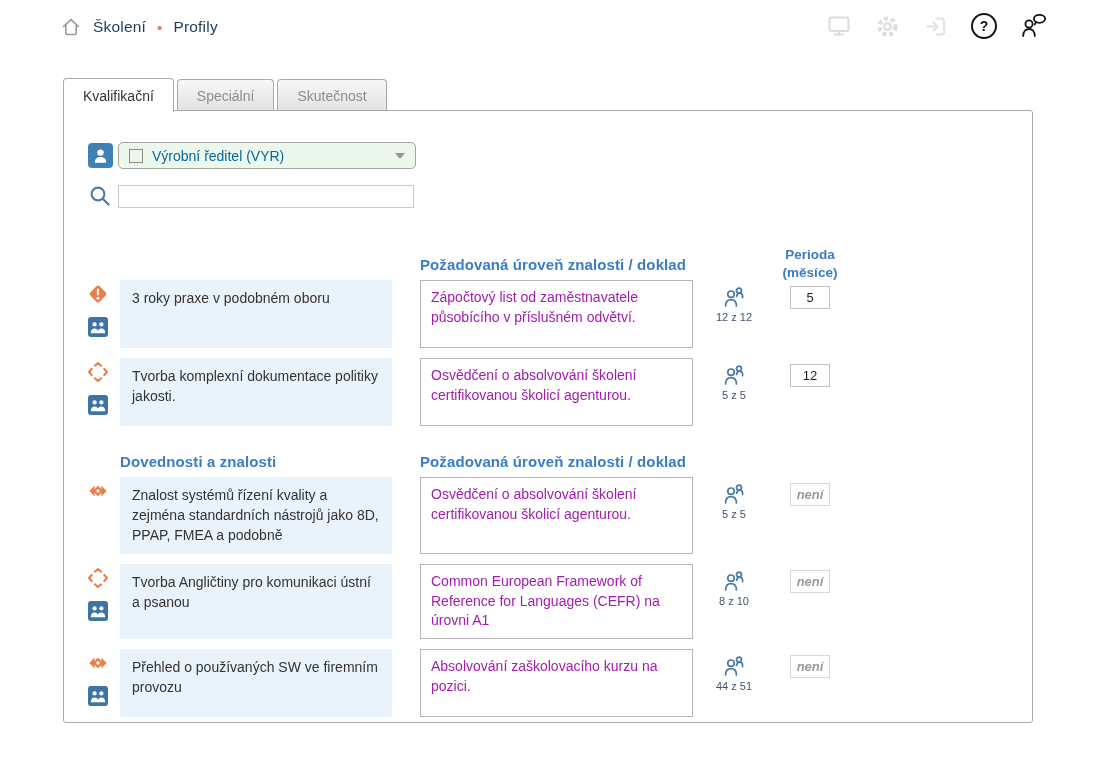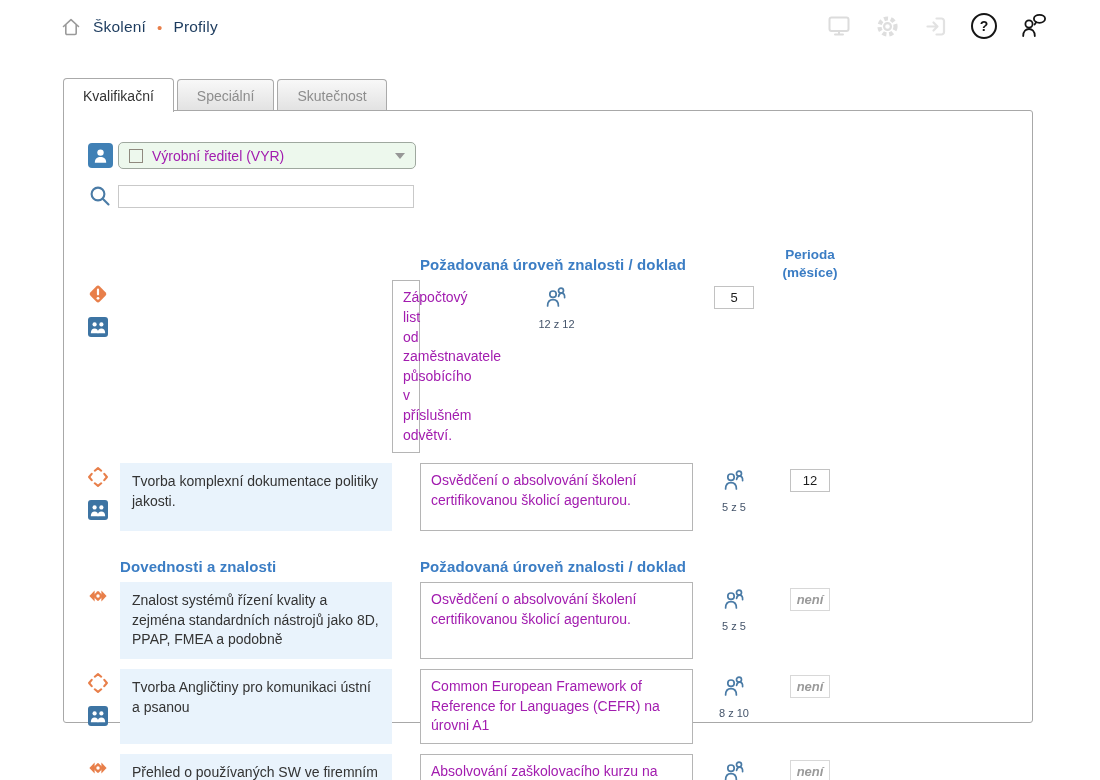--- a/index.html
+++ b/index.html
@@ -23,41 +23,41 @@
   .tab.active{background:#fff;color:#333;height:34px;position:relative;z-index:3;}
   
   .panel{position:absolute;left:63px;top:110px;width:970px;height:613px;
     border:1px solid #a8a8a8;border-radius:0 3px 3px 3px;background:#fff;box-sizing:border-box;z-index:1;}
   .panel-inner{position:absolute;left:24px;top:0;right:0;}
   
   .profile-row{margin-top:31px;display:flex;align-items:center;gap:5px;}
   .select{width:298px;height:27px;background:#edf8ed;border:1px solid #9fa89f;border-radius:5px;
     display:flex;align-items:center;gap:9px;padding:0 10px;box-sizing:border-box;cursor:default;}
   .checkbox{width:12px;height:12px;border:1px solid #8f897e;background:transparent;flex:0 0 auto;}
-  .select-label{font-size:14px;color:#a21caf;white-space:nowrap;overflow:hidden;}
+  .select-label{font-size:14px;color:#0369a1;white-space:nowrap;overflow:hidden;}
   .caret{margin-left:auto;width:0;height:0;border-left:5px solid transparent;border-right:5px solid transparent;border-top:6px solid #979797;}
   .search-row{margin-top:15px;display:flex;align-items:center;gap:6px;}
   .search-input{width:296px;height:23px;border:1px solid #c9c9c9;font-size:13px;padding:0 7px;
     box-sizing:border-box;outline:none;font-family:"Liberation Sans",sans-serif;}
   
   .grid{margin-top:29px;}
   .grid-row{display:grid;grid-template-columns:32px 272px 28px 273px 82px 70px;margin-bottom:10px;}
   .sec-header-row{margin-bottom:7px;align-items:end;}
   .sec2{margin-top:27px;}
   .sec-title{grid-column:2;font-size:15px;font-weight:bold;color:#3b7dc4;letter-spacing:.1px;}
   .req-header{grid-column:4;font-size:15px;font-weight:bold;color:#3b7dc4;letter-spacing:.1px;}
   .period-header{grid-column:6;text-align:center;font-size:13.5px;font-weight:bold;color:#3b7dc4;
     line-height:1.35;transform:translateY(9px);}
   .icons-cell{display:flex;flex-direction:column;gap:13px;padding-top:4px;}
   .name-box{background:#e9f3fc;padding:9px 12px;font-size:14px;line-height:1.4;color:#333;
     min-height:68px;box-sizing:border-box;}
   .doc-box{border:1px solid #b5b5b5;background:#fff;padding:7px 10px;font-size:14px;line-height:1.4;
     color:#a21caf;min-height:63px;box-sizing:border-box;cursor:text;}
   .people-cell{display:flex;flex-direction:column;align-items:center;padding-top:7px;}
-  .count{font-size:11px;color:#44546a;margin-top:11px;white-space:nowrap;}
+  .count{font-size:11px;color:#44546a;margin-top:4px;white-space:nowrap;}
   .period-cell{display:flex;justify-content:center;align-items:flex-start;padding-top:6px;}
   .period-box{width:38px;height:21px;border:1px solid #c2c2c2;background:#fff;display:flex;
     align-items:center;justify-content:center;font-size:13px;color:#1d1d1d;}
   .period-box.empty{color:#9a9a9a;font-style:italic;border-color:#d8d8d8;font-weight:bold;}
   svg{display:block;}
 </style>
 </head>
 <body>
 
 <div class="topbar">
@@ -166,20 +166,21 @@
           <span>
             <svg width="20" height="20" viewBox="0 0 20 20">
               <rect width="20" height="20" rx="3" fill="#3d74a3"></rect>
               <circle cx="6.6" cy="7.4" r="2.1" fill="#fff"></circle>
                 <circle cx="13.4" cy="7.4" r="2.1" fill="#fff"></circle>
               <path d="M2.8 16.2 c0-3.4 1.8-4.8 3.8-4.8 s3.8 1.4 3.8 4.8 z" fill="#fff"></path>
               <path d="M9.6 16.2 c0-3.4 1.8-4.8 3.8-4.8 s3.8 1.4 3.8 4.8 z" fill="#fff"></path>
             </svg>
           </span>
         </div>
+        <div class="name-box">3 roky praxe v podobném oboru</div>
         <div></div>
         <div class="doc-box">Zápočtový list od zaměstnavatele působícího v příslušném odvětví.</div>
         <div class="people-cell">
           <span>
             <svg width="23" height="20" viewBox="0 0 23 20" fill="none" stroke="#4a7ba6" stroke-width="1.7" stroke-linecap="round">
               <circle cx="8" cy="7.2" r="3.2"></circle>
               <path d="M2.6 19 c0-4.6 2.5-6.4 5.4-6.4 s5.4 1.8 5.4 6.4"></path>
               <circle cx="16" cy="3.6" r="2.5"></circle>
               <path d="M13.6 9.4 c0.4-2.4 1.6-3.4 3.2-3.2 2 0.2 3 1.8 2.8 4.4"></path>
             </svg>

